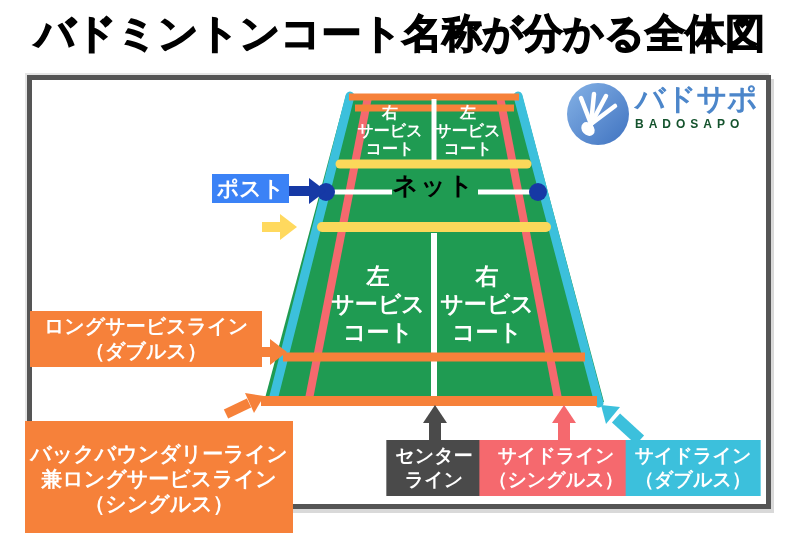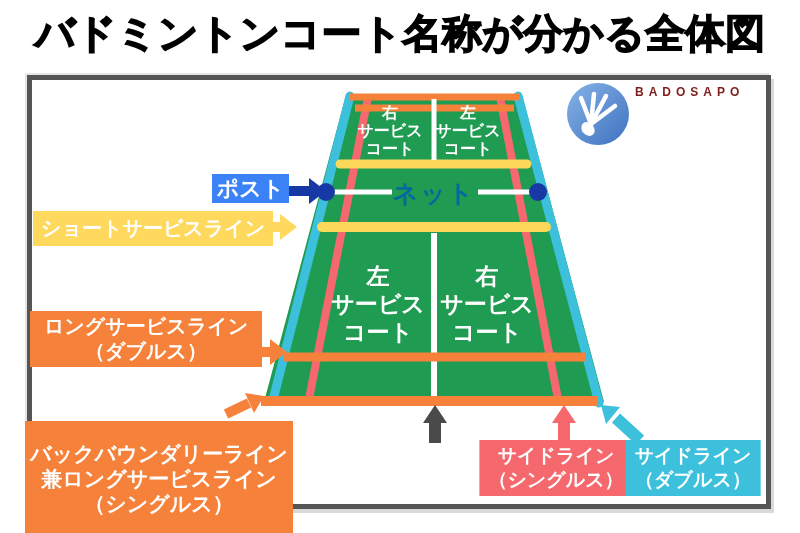--- a/index.html
+++ b/index.html
@@ -26,27 +26,27 @@
   .lbl-back{left:25px;top:421px;width:268px;padding:20px 0;font-size:21px;line-height:25px;background:#f6813a;}
   .lbl-center{left:434px;top:440px;transform:translateX(-50%);padding:4px 9px;font-size:19px;line-height:24px;background:#4a4a4a;}
   .lbl-singles{left:556px;top:440px;transform:translateX(-50%);padding:4px 9px;font-size:19px;line-height:24px;background:#f5696e;}
   .lbl-doubles{left:693px;top:440px;transform:translateX(-50%);padding:4px 9px;font-size:19px;line-height:24px;background:#3cc0dc;}
   .court-text{
     position:absolute;transform:translateX(-50%);text-align:center;color:#fff;font-weight:bold;
   }
   .ct-top{font-size:16px;line-height:18px;top:104px;}
   .ct-bottom{font-size:23px;line-height:28px;top:262px;}
   .net-text{
-    position:absolute;left:434px;top:177px;transform:translateX(-50%);
-    color:#0369a1;font-weight:bold;font-size:25px;letter-spacing:2px;
+    position:absolute;left:434px;top:169px;transform:translateX(-50%);
+    color:#000000;font-weight:bold;font-size:25px;letter-spacing:2px;
   }
   .logo{position:absolute;left:567px;top:83px;display:flex;align-items:flex-start;}
   .logo-texts{margin-left:6px;}
   .logo-name{font-size:30px;font-weight:bold;color:#4c86ca;line-height:32px;}
-  .logo-sub{font-size:12px;font-weight:bold;color:#7f1d1d;letter-spacing:5px;margin-top:2px;}
+  .logo-sub{font-size:12px;font-weight:bold;color:#14532d;letter-spacing:5px;margin-top:2px;}
 </style>
 </head>
 <body>
 
 <div class="page">
 
   <div class="title">バドミントンコート名称が分かる全体図</div>
 
   <div class="frame"></div>
 
@@ -123,29 +123,32 @@
     <div>コート</div>
   </div>
   <div class="court-text ct-bottom" style="left:487px;">
     <div>右</div>
     <div>サービス</div>
     <div>コート</div>
   </div>
   <div class="net-text">ネット</div>
 
   <div class="label lbl-post">ポスト</div>
-  <div class="label lbl-short">ショートサービスライン</div>
   <div class="label lbl-long">
     <div>ロングサービスライン</div>
     <div>（ダブルス）</div>
   </div>
   <div class="label lbl-back">
     <div>バックバウンダリーライン</div>
     <div>兼ロングサービスライン</div>
     <div>（シングルス）</div>
+  </div>
+  <div class="label lbl-center">
+    <div>センター</div>
+    <div>ライン</div>
   </div>
   <div class="label lbl-singles">
     <div>サイドライン</div>
     <div>（シングルス）</div>
   </div>
   <div class="label lbl-doubles">
     <div>サイドライン</div>
     <div>（ダブルス）</div>
   </div>
 
@@ -160,17 +163,18 @@
       <circle cx="31" cy="31" r="31" fill="url(#lg)"></circle>
       <g stroke="#fff" stroke-width="4.5" stroke-linecap="round">
         <line x1="24" y1="41" x2="14" y2="15"></line>
         <line x1="24" y1="41" x2="27" y2="11"></line>
         <line x1="24" y1="41" x2="39" y2="13"></line>
         <line x1="24" y1="41" x2="48" y2="23"></line>
       </g>
       <ellipse cx="21" cy="46" rx="6" ry="7.5" fill="#fff" transform="rotate(-42 21 46)"></ellipse>
     </svg>
     <div class="logo-texts">
+      <div class="logo-name">バドサポ</div>
       <div class="logo-sub">BADOSAPO</div>
     </div>
   </div>
 
 </div>
 
 </body></html>

